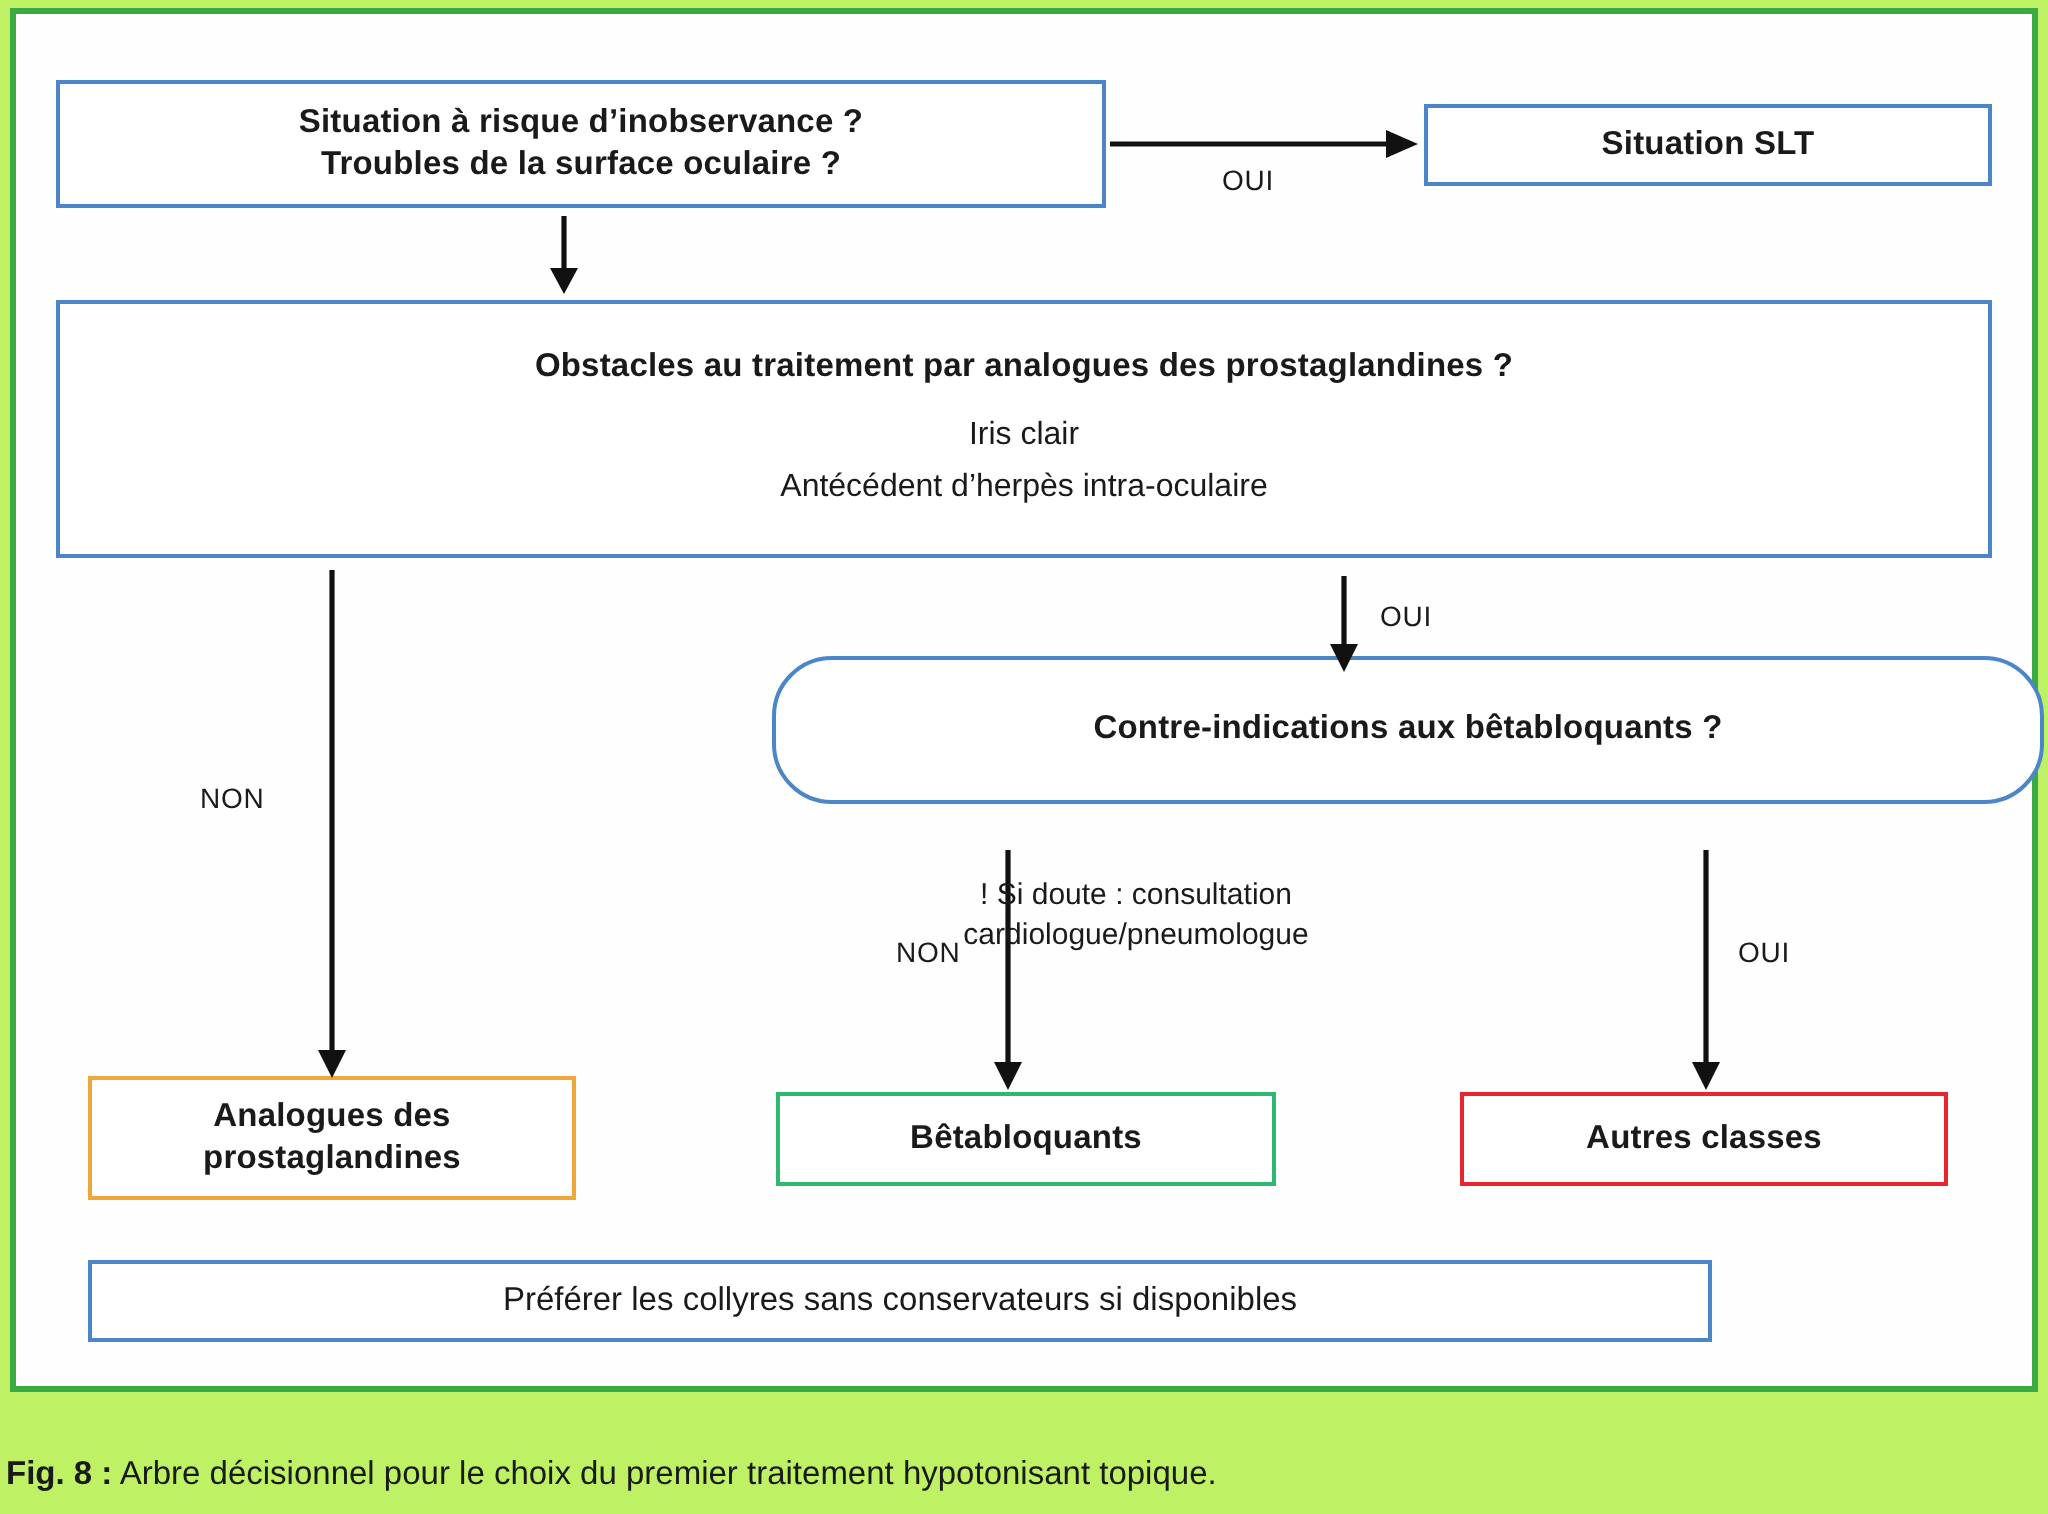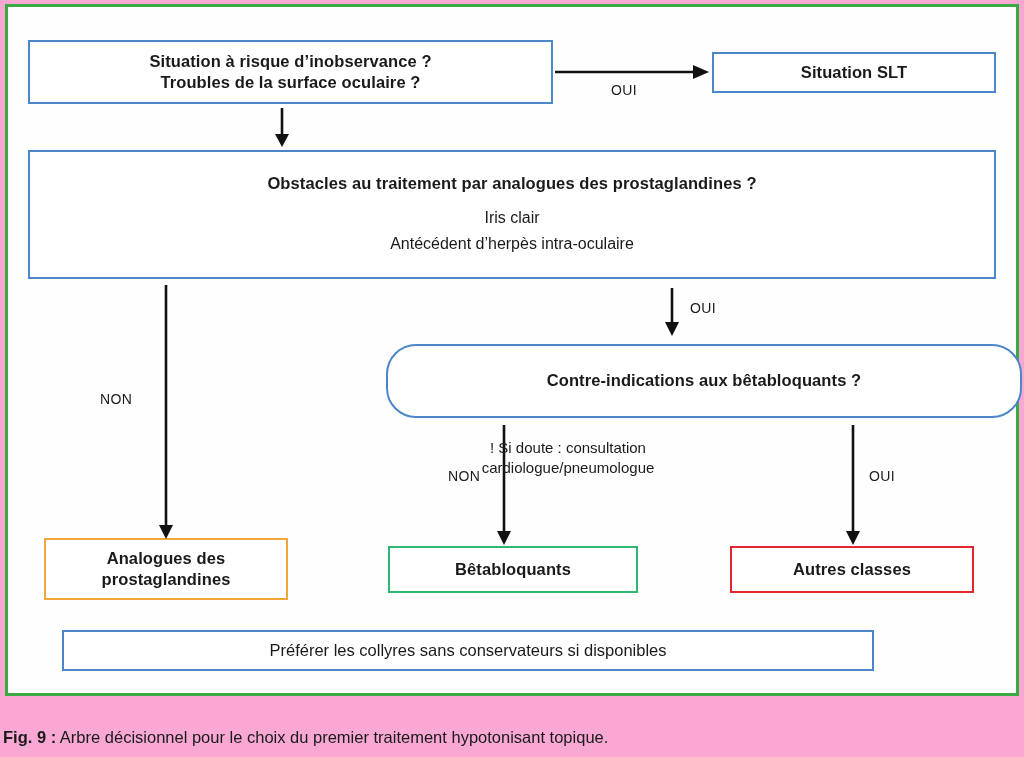--- a/index.html
+++ b/index.html
@@ -9,21 +9,21 @@
     background: #ffffff;
   }
   body {
     font-family: "Liberation Sans", sans-serif;
     -webkit-font-smoothing: antialiased;
   }
   #figure-root {
     position: relative;
     width: 1024px;
     height: 757px;
-    background: #f9a8d4;
+    background: #bef264;
     overflow: hidden;
   }
 
   
   .green-frame {
     position: absolute;
     left: 5px;
     top: 4px;
     width: 1014px;
     height: 692px;
@@ -68,42 +68,41 @@
     font-size: 16.5px;
   }
   #node-obstacles {
     left: 28px; top: 150px; width: 968px; height: 129px;
     font-size: 16.5px;
   }
   #node-obstacles .title { margin-bottom: 11px; }
   #node-obstacles .line { font-size: 16px; line-height: 1.58; }
 
   #node-ci-beta {
-    left: 386px; top: 344px; width: 636px; height: 74px;
+    left: 386px; top: 328px; width: 636px; height: 74px;
     font-size: 16.5px;
     border-radius: 30px;
   }
   #node-ci-beta .line { font-size: 16px; margin-top: 2px; }
 
   #node-prostaglandines {
     left: 44px; top: 538px; width: 244px; height: 62px;
     font-size: 16.5px;
   }
   #node-betabloquants {
     left: 388px; top: 546px; width: 250px; height: 47px;
     font-size: 16.5px;
   }
   #node-autres {
     left: 730px; top: 546px; width: 244px; height: 47px;
     font-size: 16.5px;
   }
   #node-collyres {
     left: 44px; top: 630px; width: 812px; height: 41px;
     font-size: 16.5px;
-    margin-left: 18px;
   }
   #node-collyres .line { font-weight: normal; }
 
   
   .arrow-svg {
     position: absolute;
     overflow: visible;
     pointer-events: none;
   }
   .arrow-svg line { stroke: #111111; stroke-width: 2.6; }
@@ -223,16 +222,16 @@
   <div class="edge-label" id="label-non-left">NON</div>
   <div class="edge-label" id="label-non-mid">NON</div>
   <div class="edge-label" id="label-oui-right">OUI</div>
 
   <div class="note-label" id="note-doute">
     <div>! Si doute : consultation</div>
     <div>cardiologue/pneumologue</div>
   </div>
 
   <div id="caption">
-    <span class="cap-strong">Fig. 9 :</span><span> Arbre décisionnel pour le choix du premier traitement hypotonisant topique.</span>
+    <span class="cap-strong">Fig. 8 :</span><span> Arbre décisionnel pour le choix du premier traitement hypotonisant topique.</span>
   </div>
 
 </div>
 
 </body></html>

